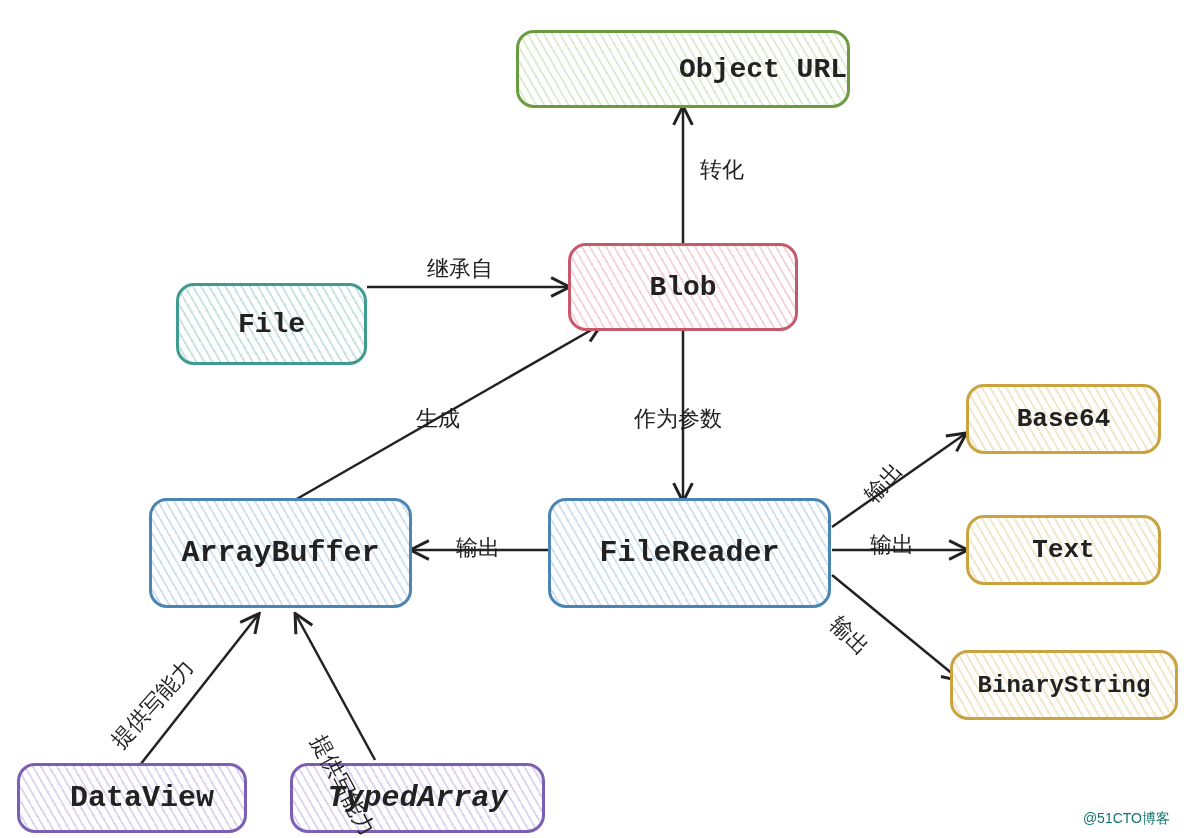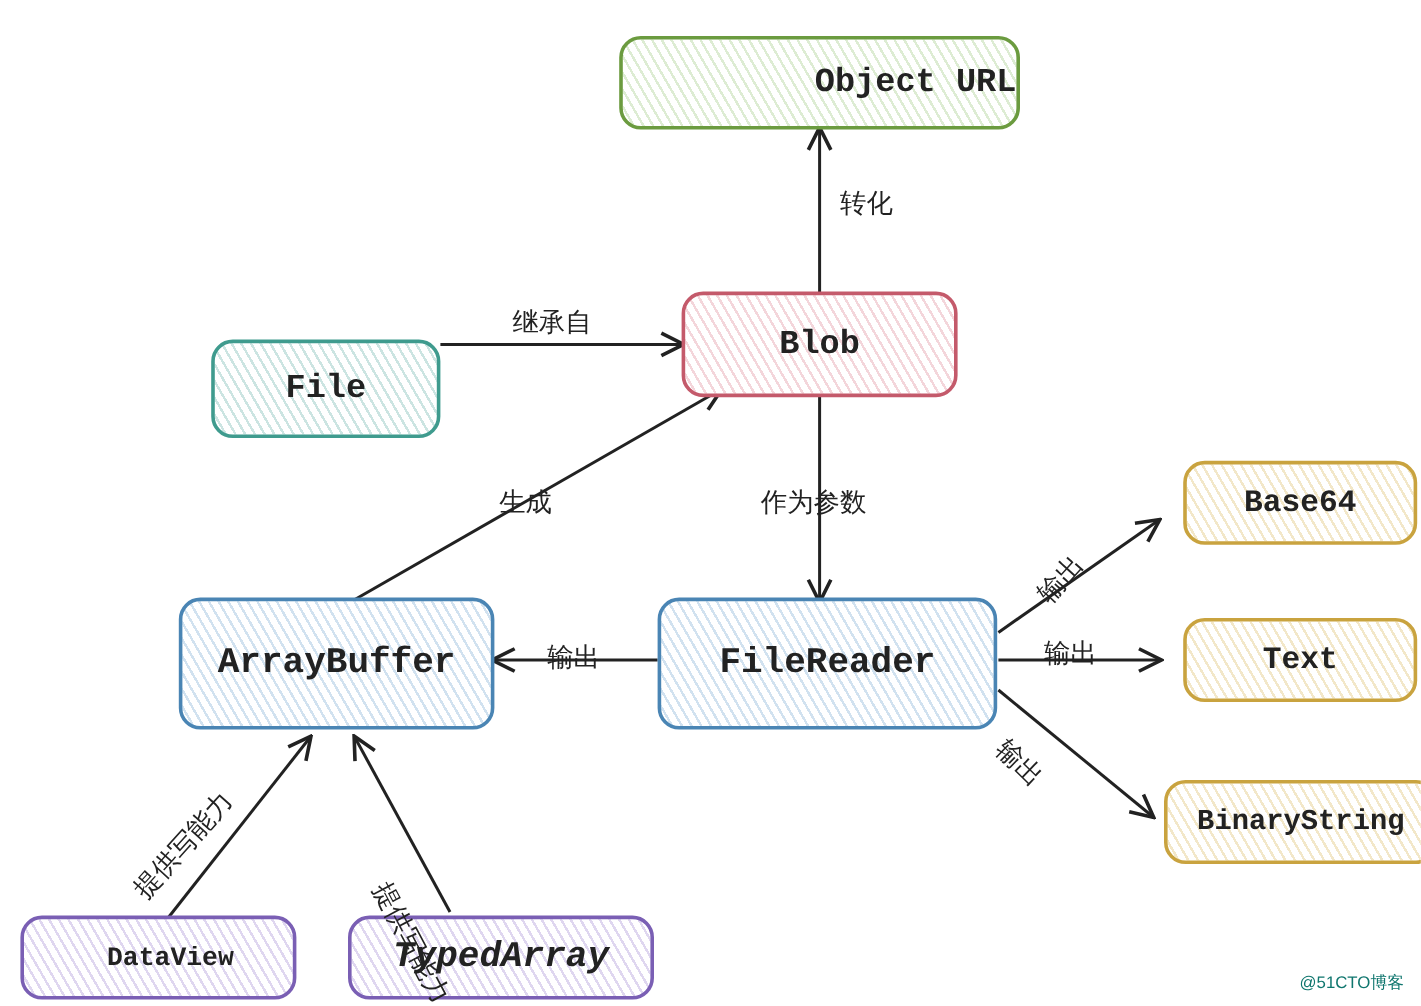--- a/index.html
+++ b/index.html
@@ -30,21 +30,21 @@
     font-size: 28px;
     color: #222;
     box-sizing: border-box;
     background-clip: padding-box;
     z-index: 2;
   }
   .hatch-green  { background: repeating-linear-gradient(60deg, rgba(120,180,80,0.25) 0 2px, rgba(255,255,255,0) 2px 7px), #fff; border-color:#6b9b3f; }
   .hatch-teal   { background: repeating-linear-gradient(60deg, rgba(70,160,150,0.28) 0 2px, rgba(255,255,255,0) 2px 7px), #fff; border-color:#3f9b8e;margin-top:40px; }
   .hatch-pink   { background: repeating-linear-gradient(60deg, rgba(210,90,110,0.25) 0 2px, rgba(255,255,255,0) 2px 7px), #fff; border-color:#c45a6b; }
   .hatch-blue   { background: repeating-linear-gradient(60deg, rgba(90,150,200,0.28) 0 2px, rgba(255,255,255,0) 2px 7px), #fff; border-color:#4a85b4; }
-  .hatch-yellow { background: repeating-linear-gradient(60deg, rgba(210,170,60,0.28) 0 2px, rgba(255,255,255,0) 2px 7px), #fff; border-color:#c9a33f;margin-left:20px; }
+  .hatch-yellow { background: repeating-linear-gradient(60deg, rgba(210,170,60,0.28) 0 2px, rgba(255,255,255,0) 2px 7px), #fff; border-color:#c9a33f; }
   .hatch-purple { background: repeating-linear-gradient(60deg, rgba(140,110,200,0.28) 0 2px, rgba(255,255,255,0) 2px 7px), #fff; border-color:#7a5fb4; }
   .edge-label {
     position: absolute;
     font-family: "PingFang SC","Hiragino Sans GB","Microsoft YaHei",sans-serif;
     font-size: 22px;
     color: #222;
     z-index: 3;
     white-space: nowrap;
   }
   .diag { transform: rotate(-48deg); transform-origin: left top; }
@@ -107,21 +107,21 @@
   </div>
 <div class="node hatch-yellow" style="left:966px; top:384px; width:195px; height:70px; font-size:26px;">
     <span>Base64</span>
   </div>
 <div class="node hatch-yellow" style="left:966px; top:515px; width:195px; height:70px; font-size:26px;">
     <span>Text</span>
   </div>
 <div class="node hatch-yellow" style="left:950px; top:650px; width:228px; height:70px; font-size:24px;">
     <span>BinaryString</span>
   </div>
-<div class="node hatch-purple" style="left:17px;  top:763px; width:230px; height:70px; font-size:22px;padding-left:20px;">
+<div class="node hatch-purple" style="left:17px;  top:763px; width:230px; height:70px; font-size:30px;padding-left:20px;">
     <span>DataView</span>
   </div>
 <div class="node hatch-purple" style="left:290px; top:763px; width:255px; height:70px; font-size:30px;font-style:italic;">
     <span>TypedArray</span>
   </div>
 
 <div class="edge-label" style="left:700px; top:155px;text-align:right;">转化</div>
 <div class="edge-label" style="left:427px; top:254px;">继承自</div>
 <div class="edge-label" style="left:416px; top:404px;">生成</div>
 <div class="edge-label" style="left:634px; top:404px;">作为参数</div>

